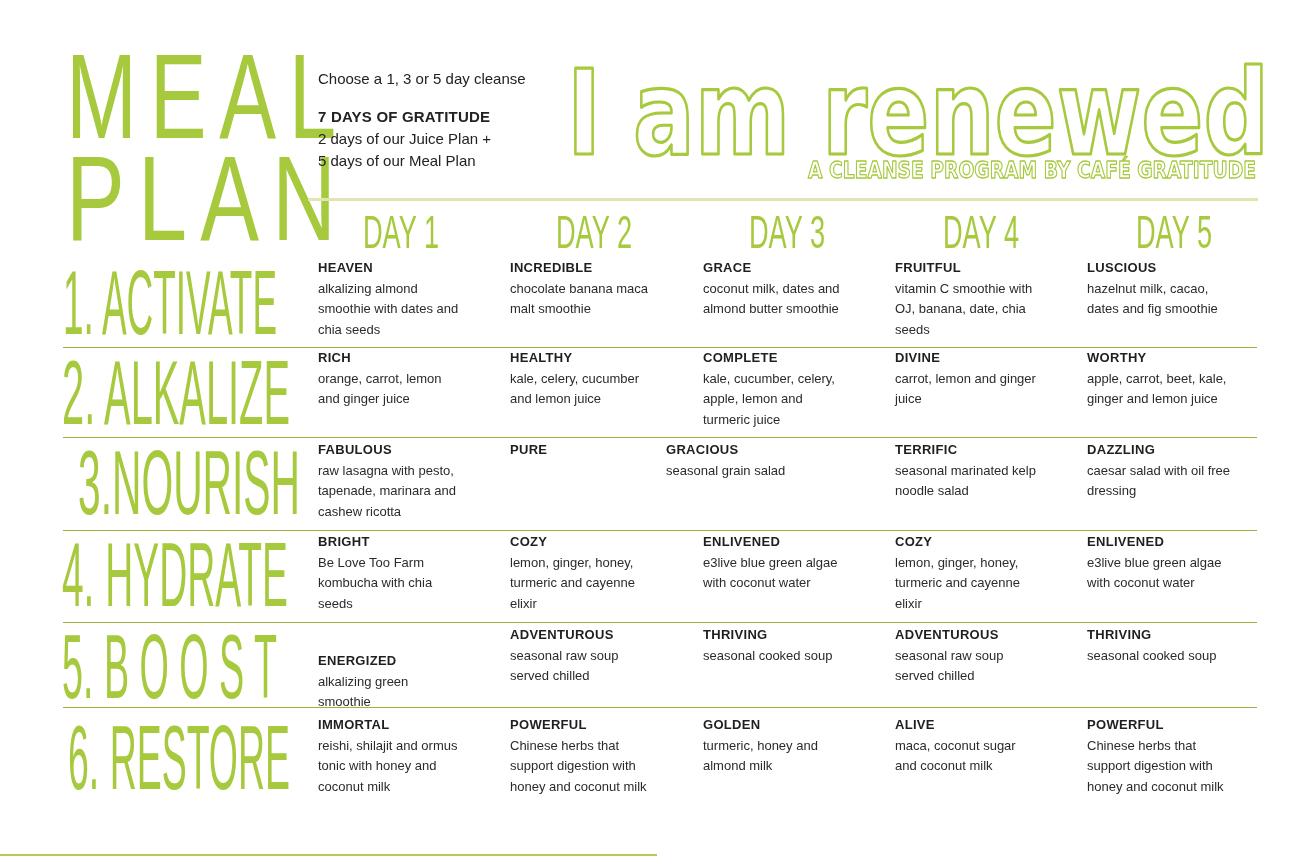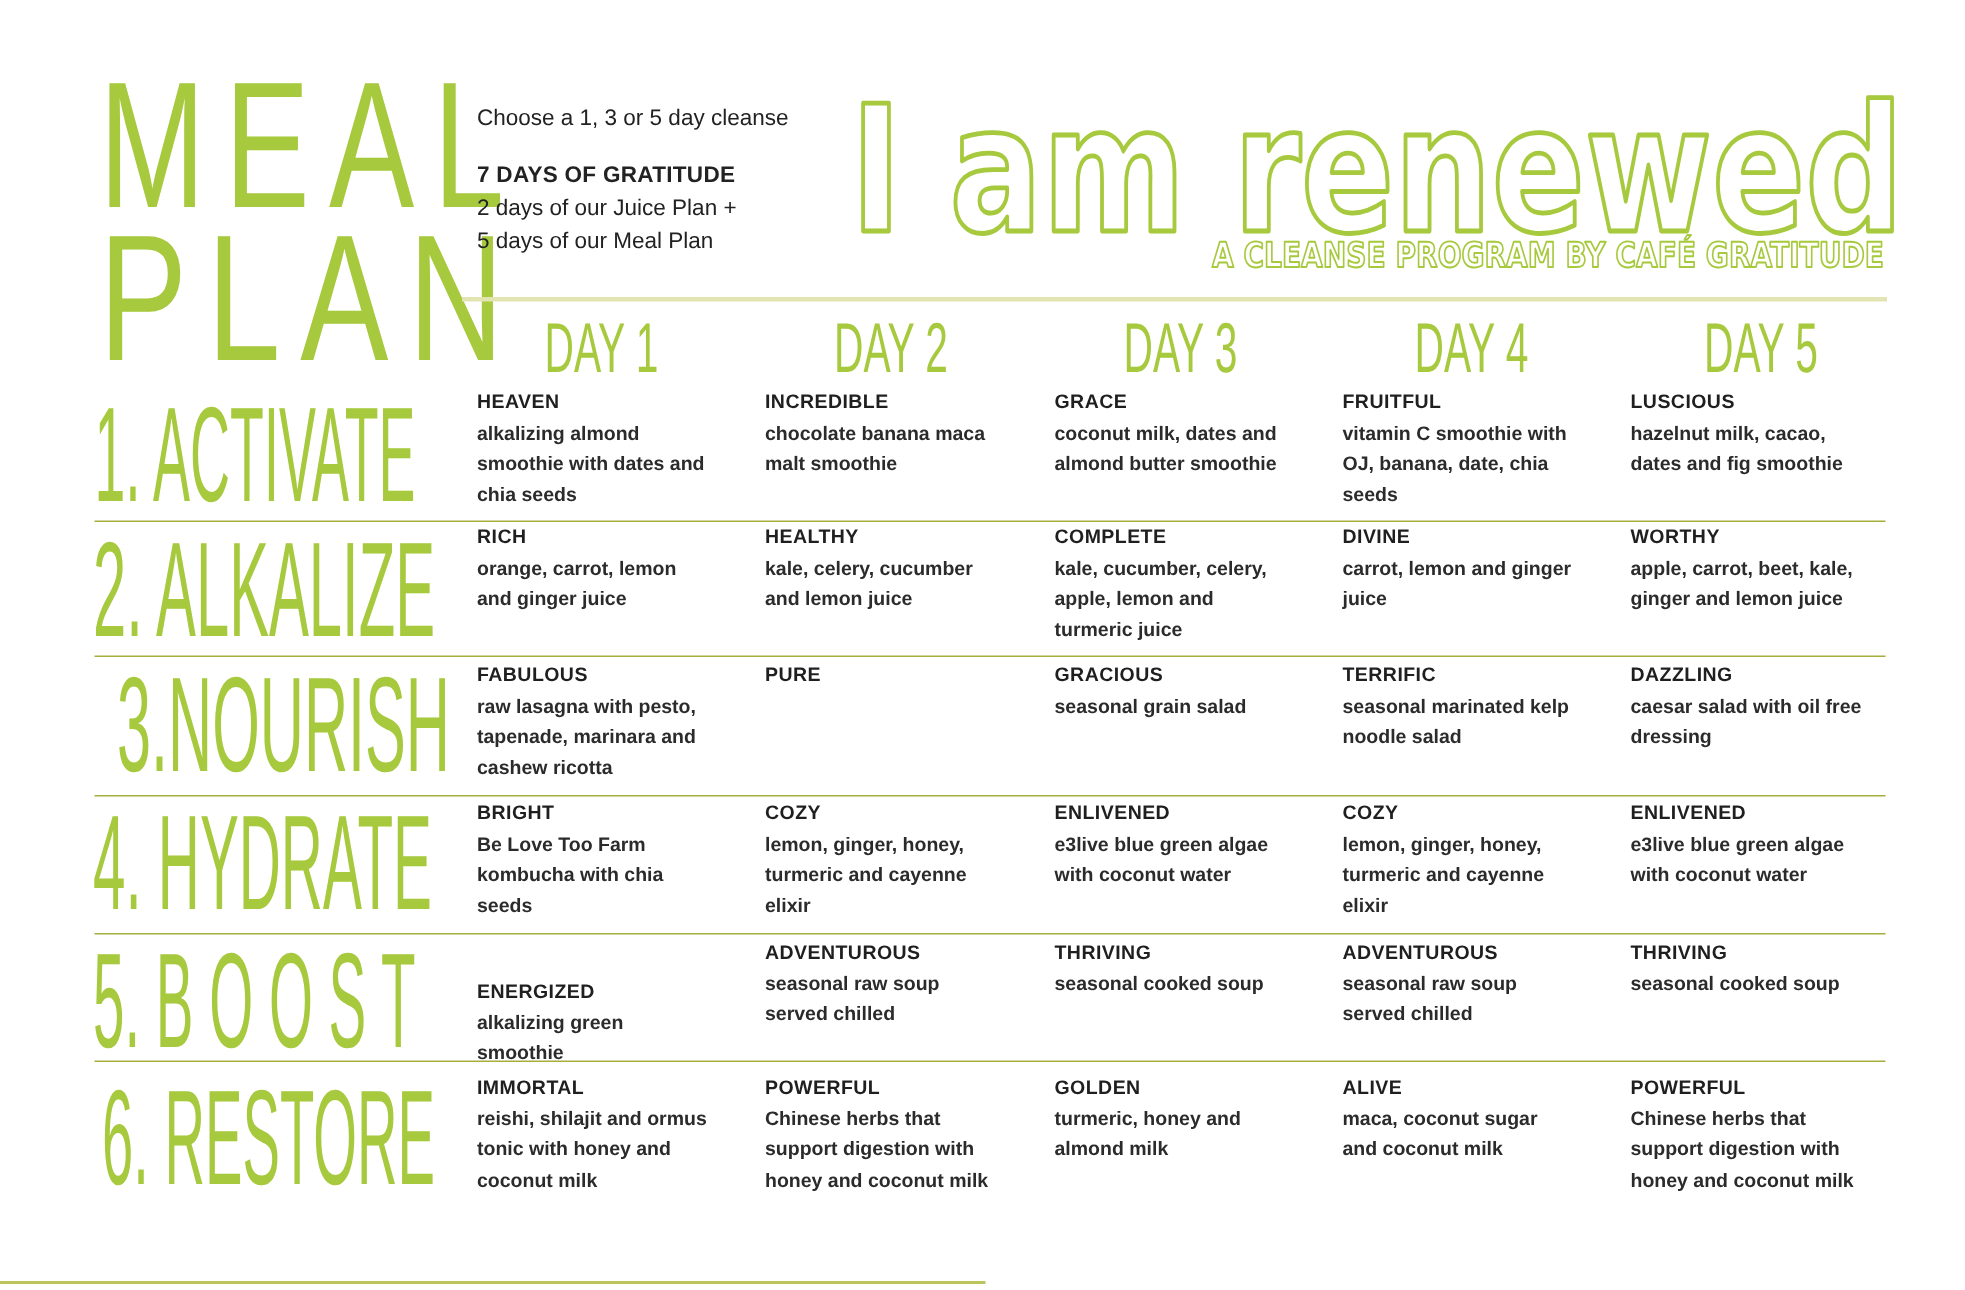--- a/index.html
+++ b/index.html
@@ -28,21 +28,21 @@
   .info .choose { margin:0 0 16px 0; }
   .info .grat-title { font-weight:bold; letter-spacing:.2px; margin:0; }
   .info .grat-line { margin:0; }
 
   .rule { position:absolute; height:1px; background:var(--rule); }
   .rule-light { position:absolute; height:3px; background:var(--rule-light); }
   .footer-rule { position:absolute; height:2px; background:#bcc45c; left:0; top:854px; width:657px; }
 
   .cell { position:absolute; width:195px; color:var(--ink); font-size:13px; line-height:20.5px; }
   .cell-title { display:block; font-weight:bold; color:#1f1f1f; letter-spacing:.3px; }
-  .cell-desc  { display:block; white-space:pre-line; color:#2b2b2b;font-weight:bold; }
+  .cell-desc  { display:block; white-space:pre-line; color:#2b2b2b; }
 </style>
 </head>
 <body>
 
 <div class="page">
 
   <svg class="title-svg" style="left:64px; top:50px;" width="300" height="95">
     <text x="2" y="88" textLength="283" lengthAdjust="spacingAndGlyphs">MEAL</text>
   </svg>
   <svg class="title-svg" style="left:64px; top:152px;" width="300" height="95">
@@ -166,21 +166,21 @@
       </div>
       <div class="cell" style="left: 318px; top: 440px;">
         <span class="cell-title">FABULOUS</span>
         <span class="cell-desc">raw lasagna with pesto,
 tapenade, marinara and
 cashew ricotta</span>
       </div>
       <div class="cell" style="left: 510px; top: 440px;">
         <span class="cell-title">PURE</span>
       </div>
-      <div class="cell" style="left: 703px; top: 440px;">
+      <div class="cell" style="left: 666px; top: 440px;">
         <span class="cell-title">GRACIOUS</span>
         <span class="cell-desc">seasonal grain salad</span>
       </div>
       <div class="cell" style="left: 895px; top: 440px;">
         <span class="cell-title">TERRIFIC</span>
         <span class="cell-desc">seasonal marinated kelp
 noodle salad</span>
       </div>
       <div class="cell" style="left: 1087px; top: 440px;">
         <span class="cell-title">DAZZLING</span>

